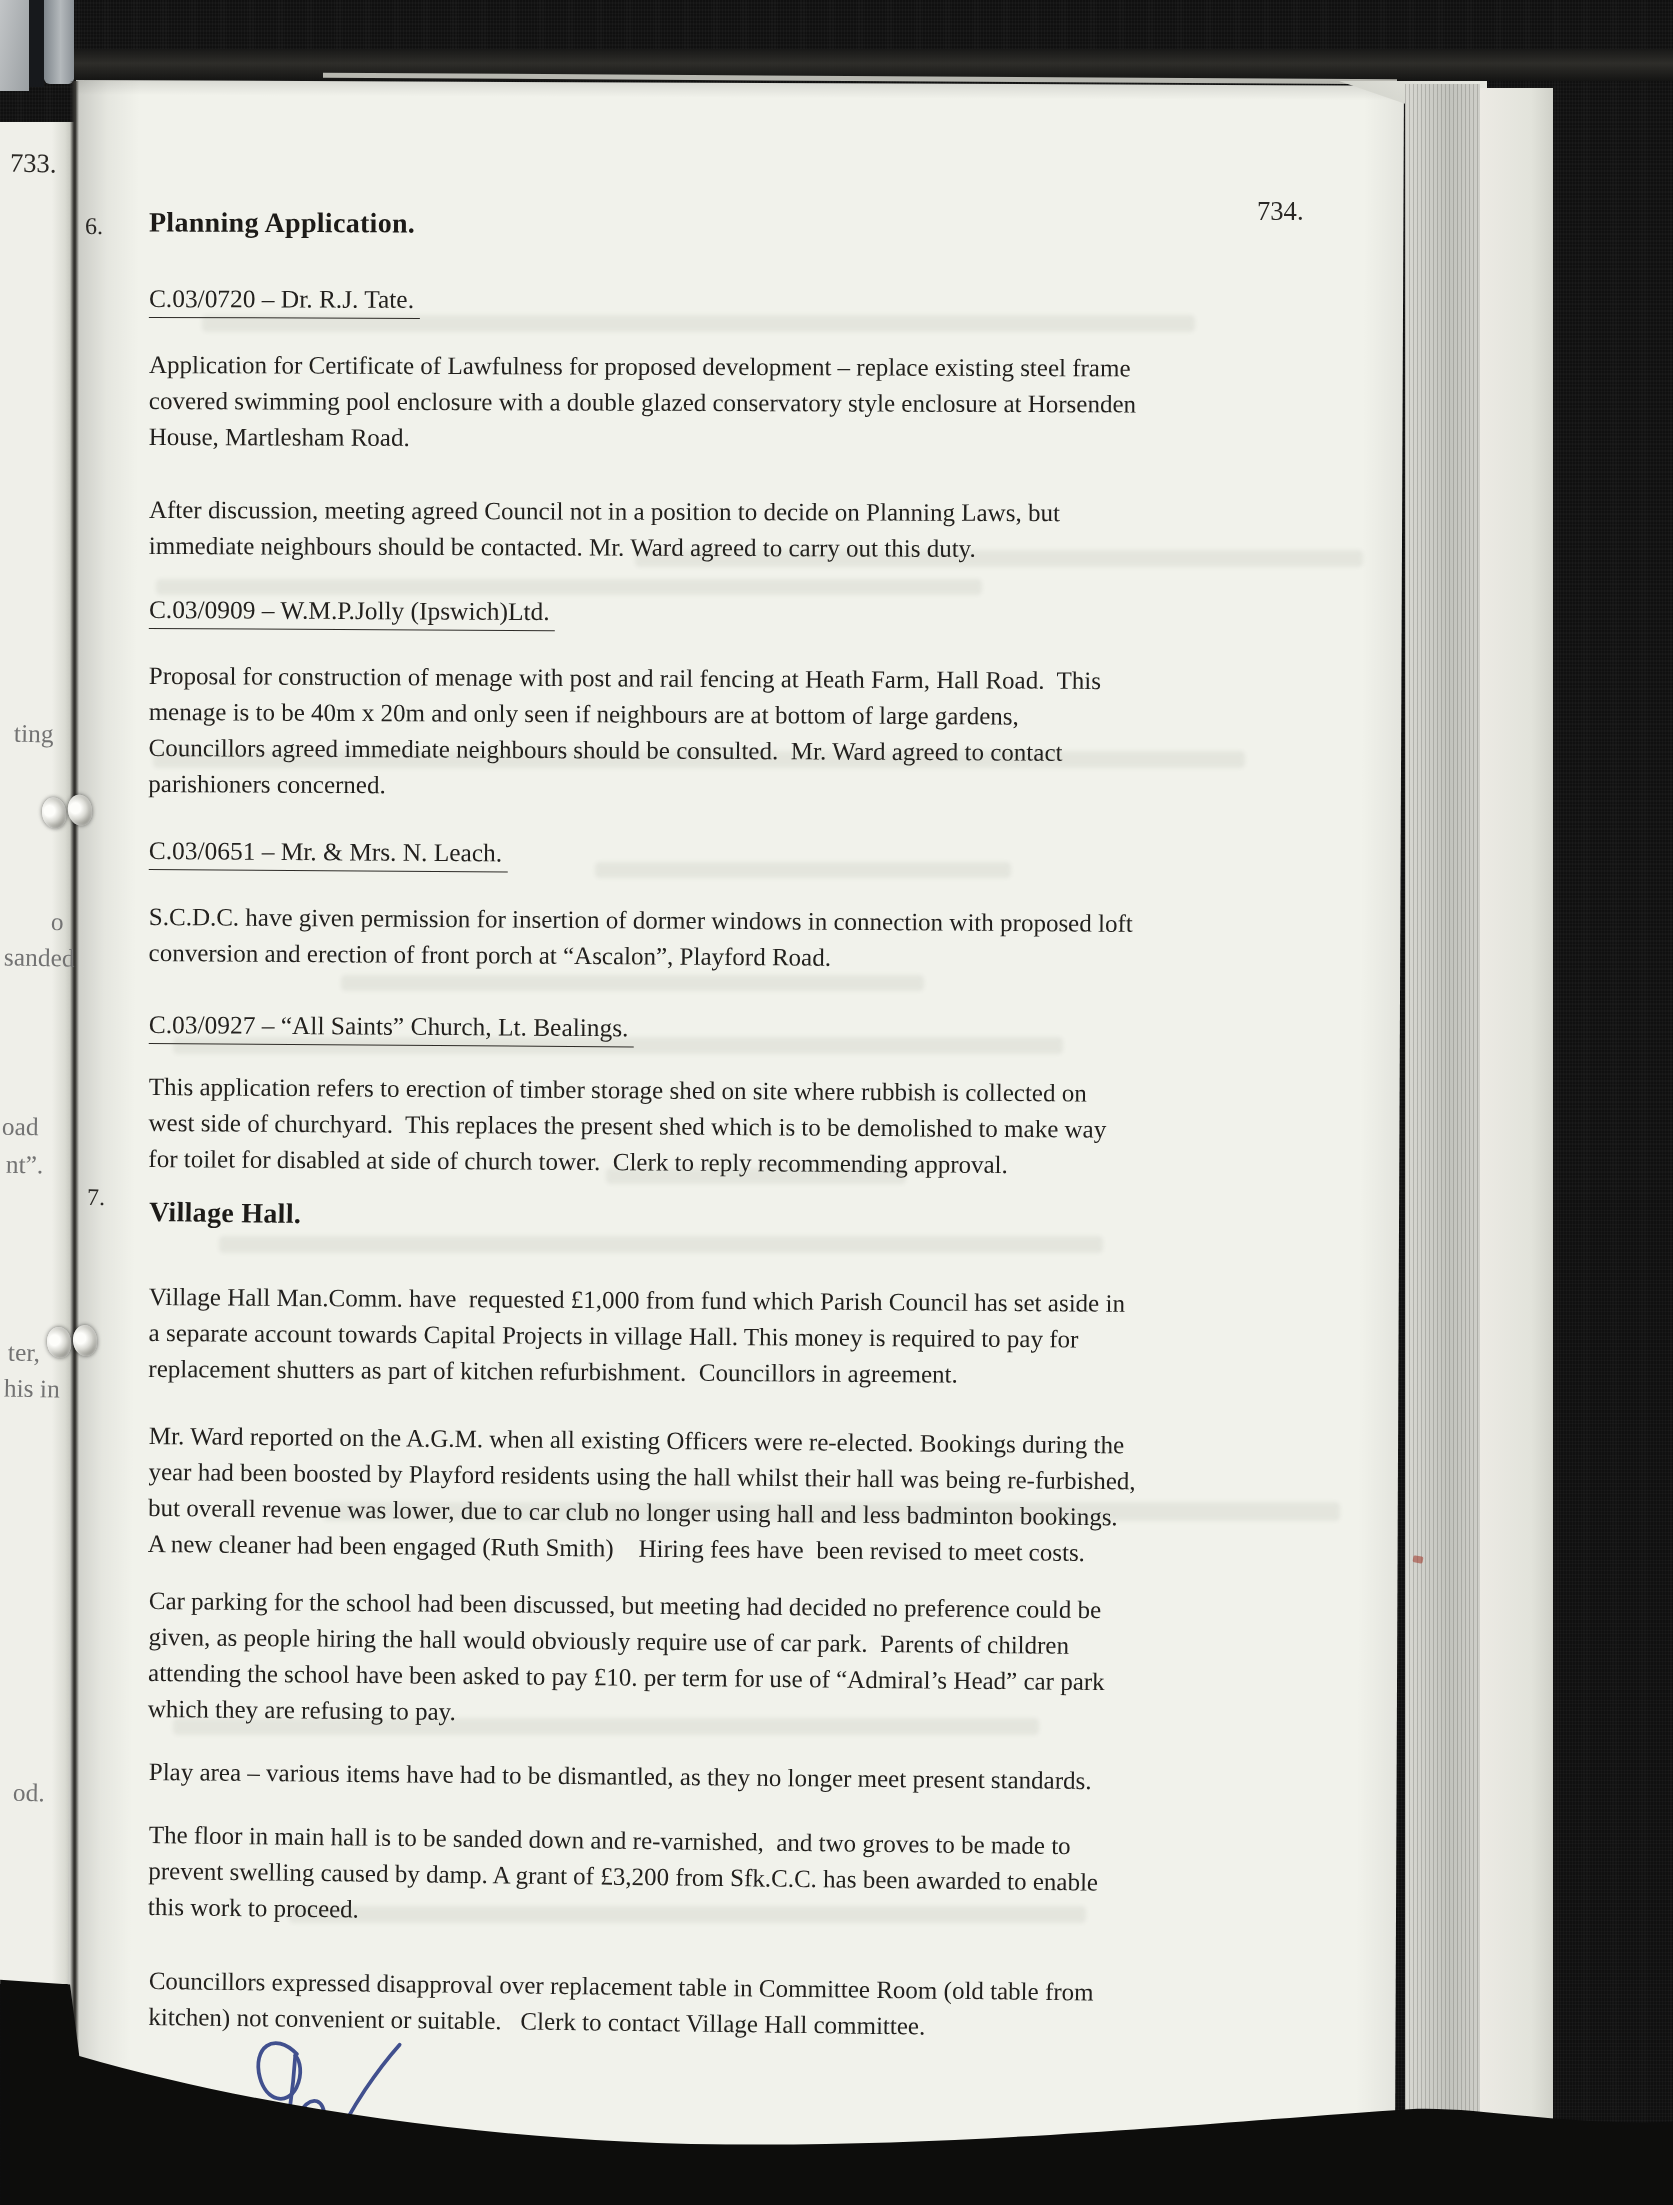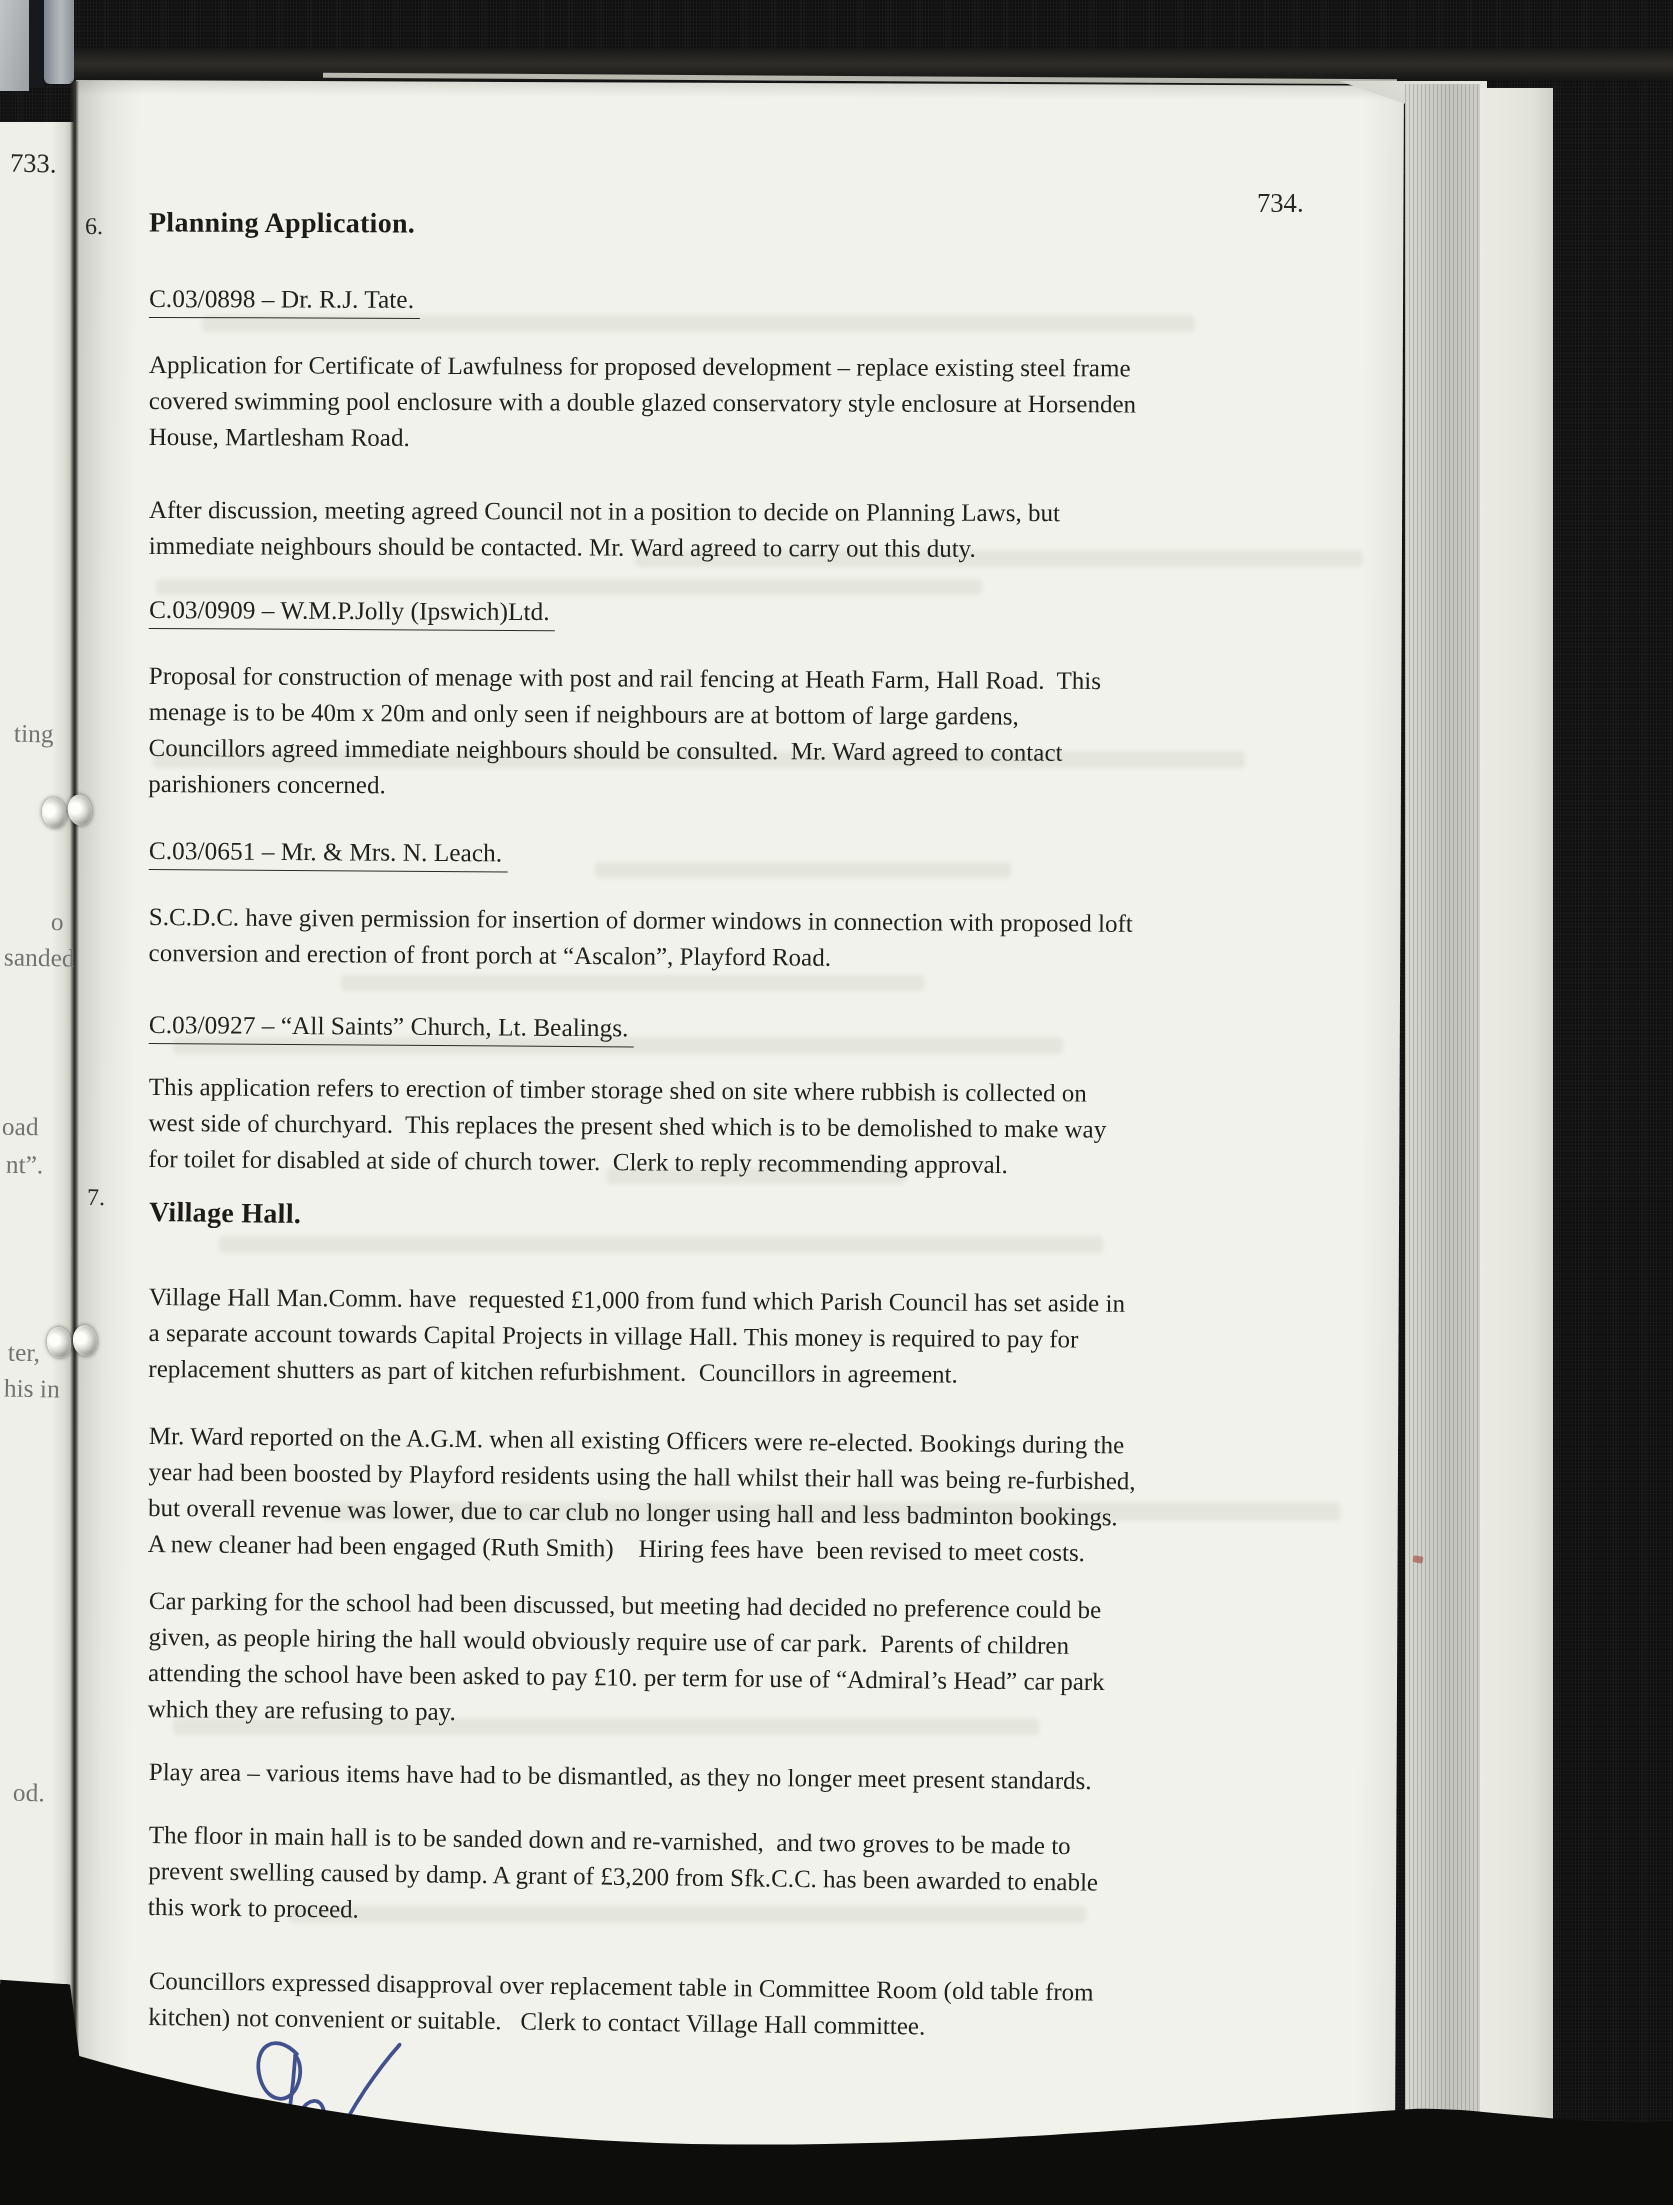--- a/index.html
+++ b/index.html
@@ -115,26 +115,26 @@
 <div class="abs pgnum" style="left:10.4px;top:148px;transform:rotate(1.5deg);">733.</div>
 <div class="abs frag" style="left:14px;top:691px;">ting</div>
 <div class="abs frag" style="left:51px;top:879px;">o</div>
 <div class="abs frag" style="left:3.5px;top:915px;">sanded</div>
 <div class="abs frag" style="left:2px;top:1084px;">oad</div>
 <div class="abs frag" style="left:5.8px;top:1122px;">nt”.</div>
 <div class="abs frag" style="left:8px;top:1310px;">ter,</div>
 <div class="abs frag" style="left:3.5px;top:1346px;">his in</div>
 <div class="abs frag" style="left:12.7px;top:1750px;">od.</div>
 
-<div class="abs pgnum" style="left:1257px;top:188px;">734.</div>
+<div class="abs pgnum" style="left:1257px;top:196px;">734.</div>
 
 <div class="abs secnum r1" style="left:85px;top:213px;">6.</div>
 <div class="abs sectitle r1" style="left:149px;top:207px;">Planning Application.</div>
 
-<div class="abs para r1" style="left:149px;top:284px;"><span class="refhead">C.03/0898 – Dr. R.J. Tate.</span></div>
+<div class="abs para r1" style="left:149px;top:284px;"><span class="refhead">C.03/0720 – Dr. R.J. Tate.</span></div>
 <div class="abs txt para r1" style="left:149px;top:347px;">
   <div class="ln">Application for Certificate of Lawfulness for proposed development – replace existing steel frame</div>
   <div class="ln">covered swimming pool enclosure with a double glazed conservatory style enclosure at Horsenden</div>
   <div class="ln">House, Martlesham Road.</div>
 </div>
 <div class="abs txt para r1" style="left:149px;top:492px;">
   <div class="ln">After discussion, meeting agreed Council not in a position to decide on Planning Laws, but</div>
   <div class="ln">immediate neighbours should be contacted. Mr. Ward agreed to carry out this duty.</div>
 </div>
 

